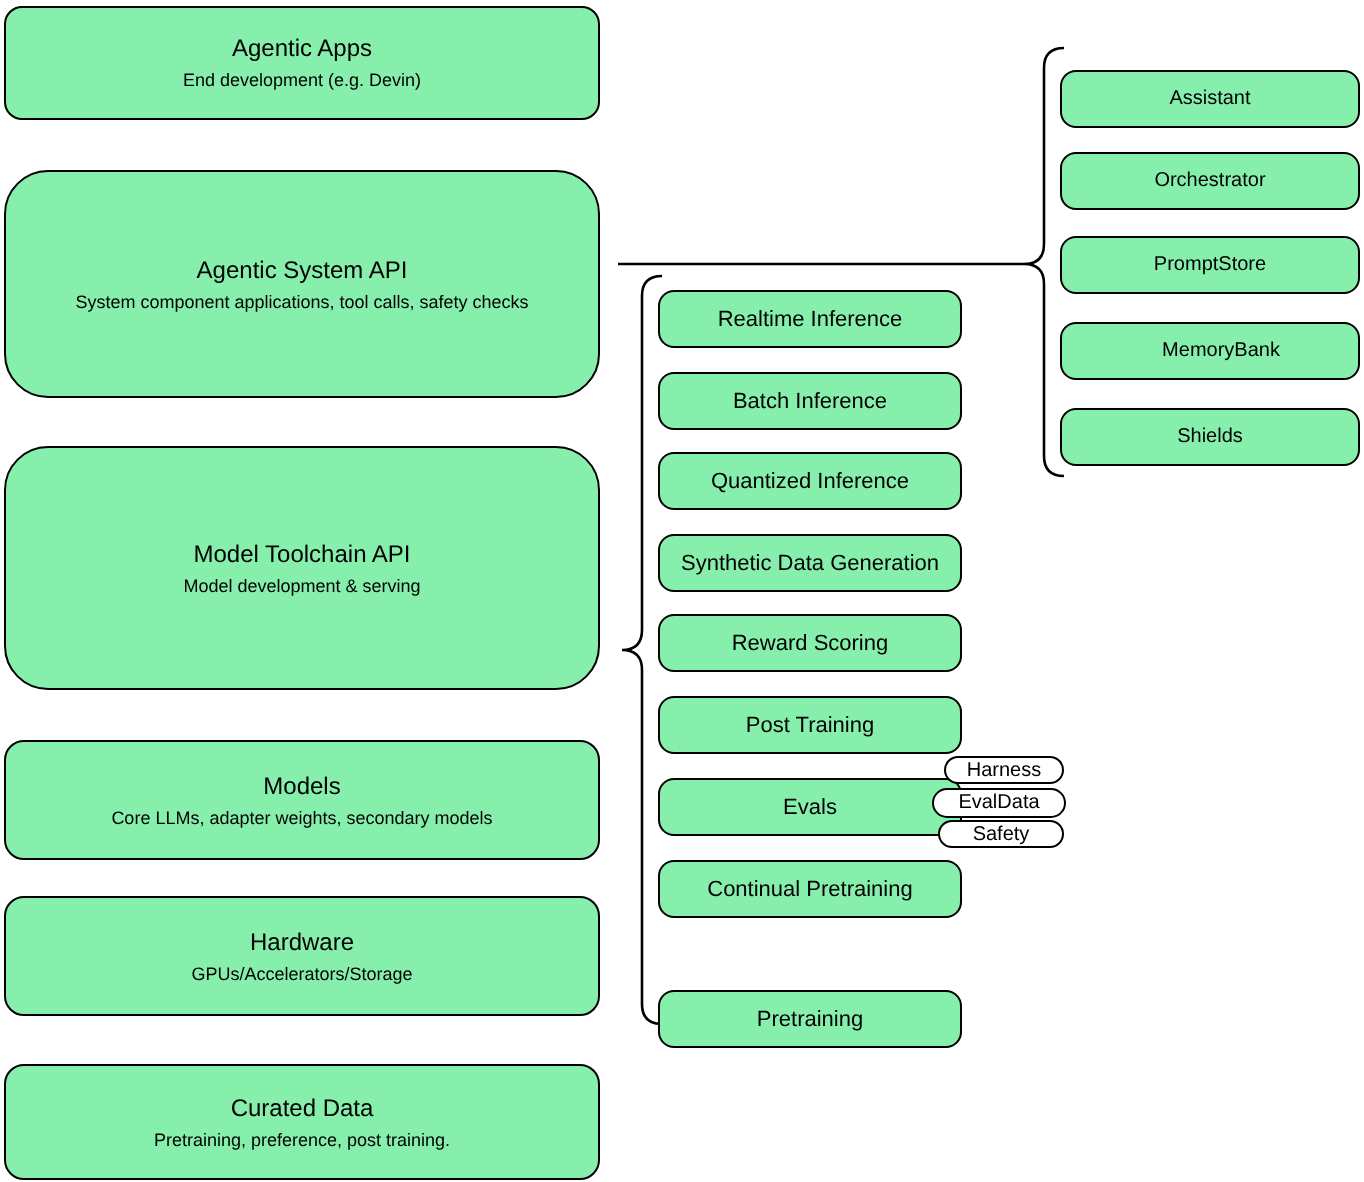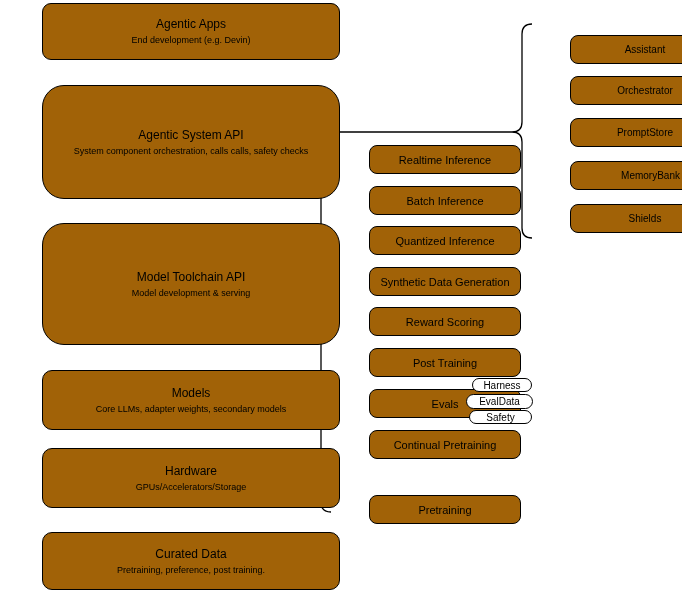--- a/index.html
+++ b/index.html
@@ -2,23 +2,23 @@
 <html><head>
 <meta charset="utf-8">
 <style>
   html,body{margin:0;padding:0;background:#ffffff;}
   .canvas{
     position:relative;width:682px;height:591px;background:#ffffff;
     font-family:"Liberation Sans", sans-serif;color:#000000;overflow:hidden;
   }
   .overlay{position:absolute;left:0;top:0;width:682px;height:591px;pointer-events:none;}
   .node{
-    position:absolute;background:#a16207;border:1.3px solid #000000;
+    position:absolute;background:#86efac;border:1.3px solid #000000;
     display:flex;flex-direction:column;align-items:center;justify-content:center;
-    text-align:center;box-sizing:border-box;margin-left:40px;
+    text-align:center;box-sizing:border-box;
   }
   .lbox{left:2px;width:298px;}
   .lb0{top:3px;height:57px;border-radius:9px;}
   .lb1{top:85px;height:114px;border-radius:22px;}
   .lb2{top:223px;height:122px;border-radius:22px;}
   .lb3{top:370px;height:60px;border-radius:10px;}
   .lb4{top:448px;height:60px;border-radius:10px;}
   .lb5{top:532px;height:58px;border-radius:10px;}
   .t{font-size:12px;line-height:14px;}
   .s{font-size:9px;line-height:11px;margin-top:4px;}
@@ -51,21 +51,21 @@
 
     <path d="M 309 132 L 512 132" fill="none" stroke="#000000" stroke-width="1.3"></path>
   </svg>
 
   <div class="node lbox lb0">
     <div class="t">Agentic Apps</div>
     <div class="s">End development (e.g. Devin)</div>
   </div>
   <div class="node lbox lb1">
     <div class="t">Agentic System API</div>
-    <div class="s">System component orchestration, calls calls, safety checks</div>
+    <div class="s">System component applications, tool calls, safety checks</div>
   </div>
   <div class="node lbox lb2">
     <div class="t">Model Toolchain API</div>
     <div class="s">Model development &amp; serving</div>
   </div>
   <div class="node lbox lb3">
     <div class="t">Models</div>
     <div class="s">Core LLMs, adapter weights, secondary models</div>
   </div>
   <div class="node lbox lb4">

